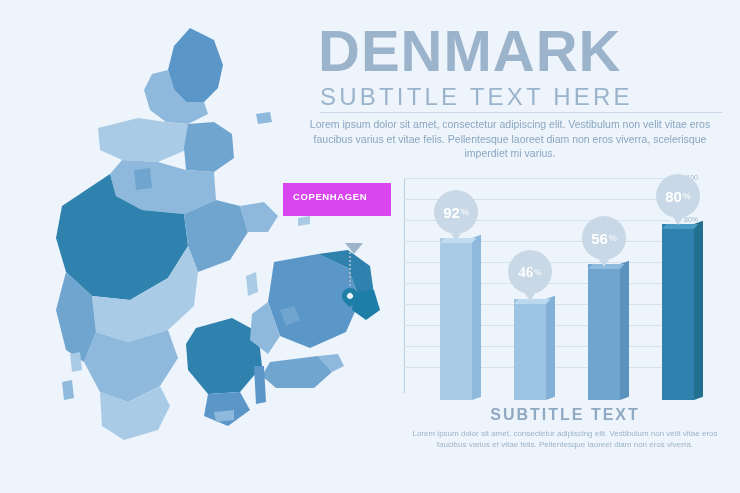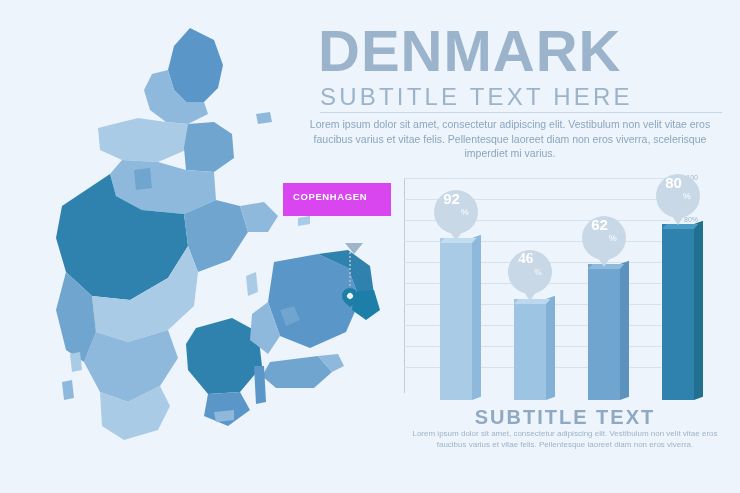--- a/index.html
+++ b/index.html
@@ -182,20 +182,21 @@
   }
 
   .bubble {
     position: absolute;
     width: 44px;
     height: 44px;
     border-radius: 50%;
     background: #c9d8e6;
     color: #ffffff;
     display: flex;
+    align-items: center;
     justify-content: center;
     font-size: 15px;
     font-weight: bold;
   }
   .bubble .pct {
     font-size: 9px;
     font-weight: normal;
     margin-left: 1px;
     align-self: center;
   }
@@ -207,21 +208,21 @@
     border-right: 6px solid transparent;
     border-top: 9px solid #c9d8e6;
   }
 
   .chart-footer-title {
     position: absolute;
     left: 404px;
     top: 406px;
     width: 322px;
     text-align: center;
-    font-size: 20px;
+    font-size: 16px;
     letter-spacing: 2px;
     color: #8fa9c2;
     font-weight: bold;
   }
   .chart-footer-text {
     position: absolute;
     left: 404px;
     top: 428px;
     width: 322px;
     text-align: center;
@@ -338,21 +339,21 @@
         <span class="pct">%</span>
     </div>
     <div class="bubble-tail" style="left:120px; top:114px;"></div>
 
     <div class="bar" style="left:184px; width:32px; height:136px;">
       <div class="front" style="height:136px; background:#6fa5cf;"></div>
       <div class="side" style="left:32px; bottom:0; width:9px; height:136px; background:#5b92be; transform:skewY(-20deg); transform-origin:left bottom;"></div>
       <div class="top" style="top:-5px; width:32px; height:10px; background:#8dbadd; transform:skewX(-42deg) scaleY(0.5); transform-origin:left bottom;"></div>
     </div>
     <div class="bubble" style="left:178px; top:38px;">
-      <span>62</span>
+      <span>56</span>
         <span class="pct">%</span>
     </div>
     <div class="bubble-tail" style="left:194px; top:80px;"></div>
 
     <div class="bar" style="left:258px; width:32px; height:176px;">
       <div class="front" style="height:176px; background:#2e82ad;"></div>
       <div class="side" style="left:32px; bottom:0; width:9px; height:176px; background:#22708f; transform:skewY(-20deg); transform-origin:left bottom;"></div>
       <div class="top" style="top:-5px; width:32px; height:10px; background:#4a9cc4; transform:skewX(-42deg) scaleY(0.5); transform-origin:left bottom;"></div>
     </div>
     <div class="bubble" style="left:252px; top:-4px;">

